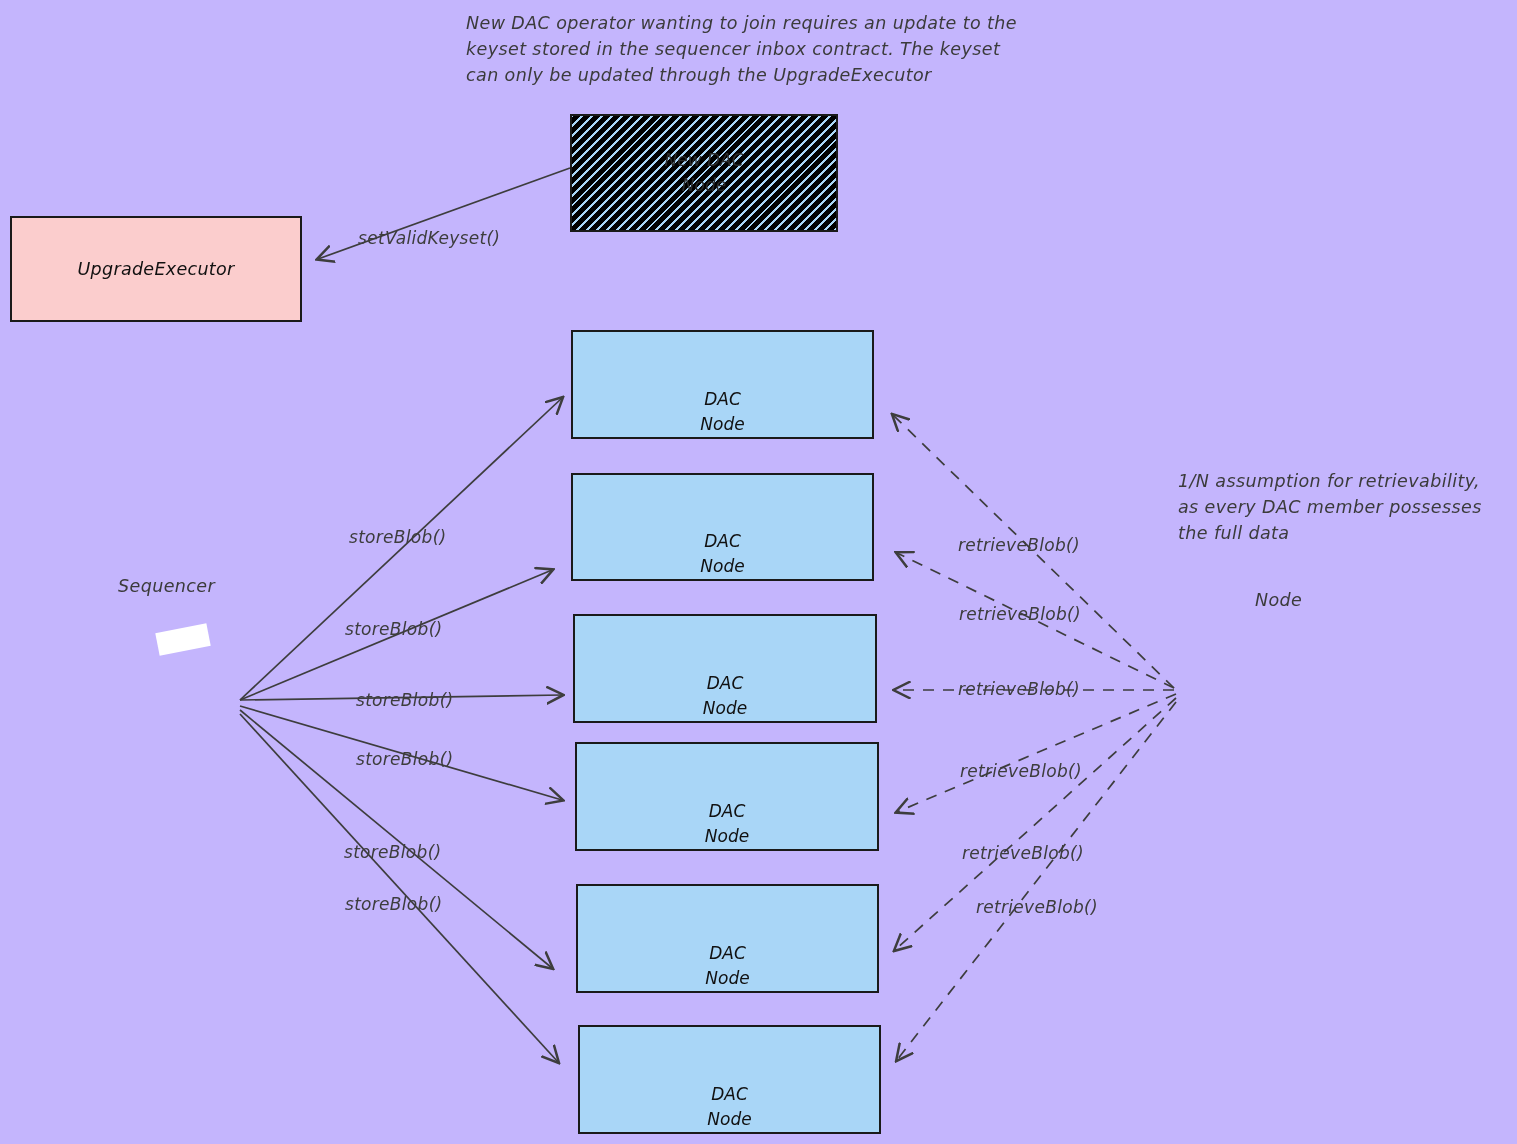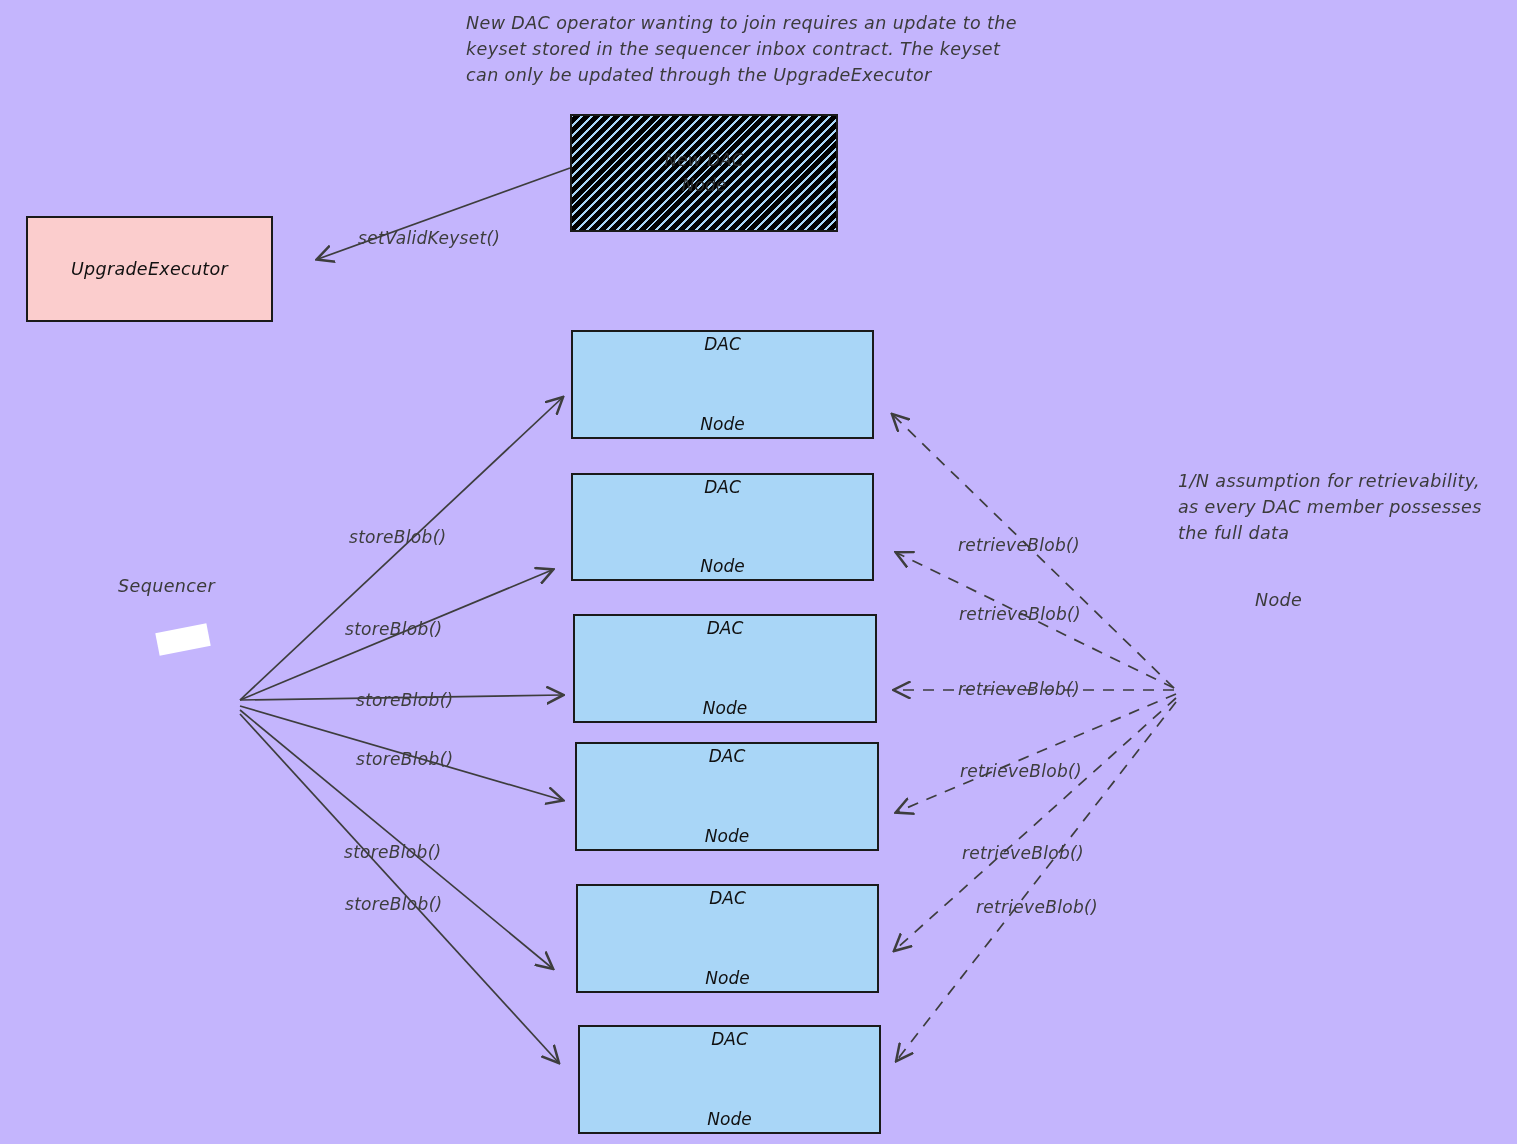--- a/index.html
+++ b/index.html
@@ -53,21 +53,21 @@
     font-style: italic;
   }
   .node-box {
     position: absolute;
     box-sizing: border-box;
     background: #a9d6f7;
     border: 2px solid #1a1a1a;
     display: flex;
     flex-direction: column;
     align-items: center;
-    justify-content: space-between;
+    justify-content: flex-end;
     color: #111111;
     font-family: "DejaVu Sans", sans-serif;
     font-size: 17px;
     line-height: 25px;
     font-style: italic;
     text-align: center;
   }
   .node-box .nline { display: block; }
   .exec-box {
     position: absolute;
@@ -155,21 +155,21 @@
 keyset stored in the sequencer inbox contract. The keyset
 can only be updated through the UpgradeExecutor</div>
 
   <div class="ghost-box" style="left:570px; top:114px; width:268px; height:118px;">
     <span class="nline">New DAC</span>
     <span class="nline">Node</span>
   </div>
 
   <div class="edge-label" style="left:358px; top:200px;margin-top:28px;">setValidKeyset()</div>
 
-  <div class="exec-box" style="left:26px; top:216px; width:247px; height:106px;">
+  <div class="exec-box" style="left:10px; top:216px; width:292px; height:106px;">
     <span>UpgradeExecutor</span>
   </div>
 
   <div class="node-box" style="left:571px; top:330px; width:303px; height:109px;">
     <span class="nline">DAC</span>
     <span class="nline">Node</span>
   </div>
   <div class="node-box" style="left:571px; top:473px; width:303px; height:108px;">
     <span class="nline">DAC</span>
     <span class="nline">Node</span>

